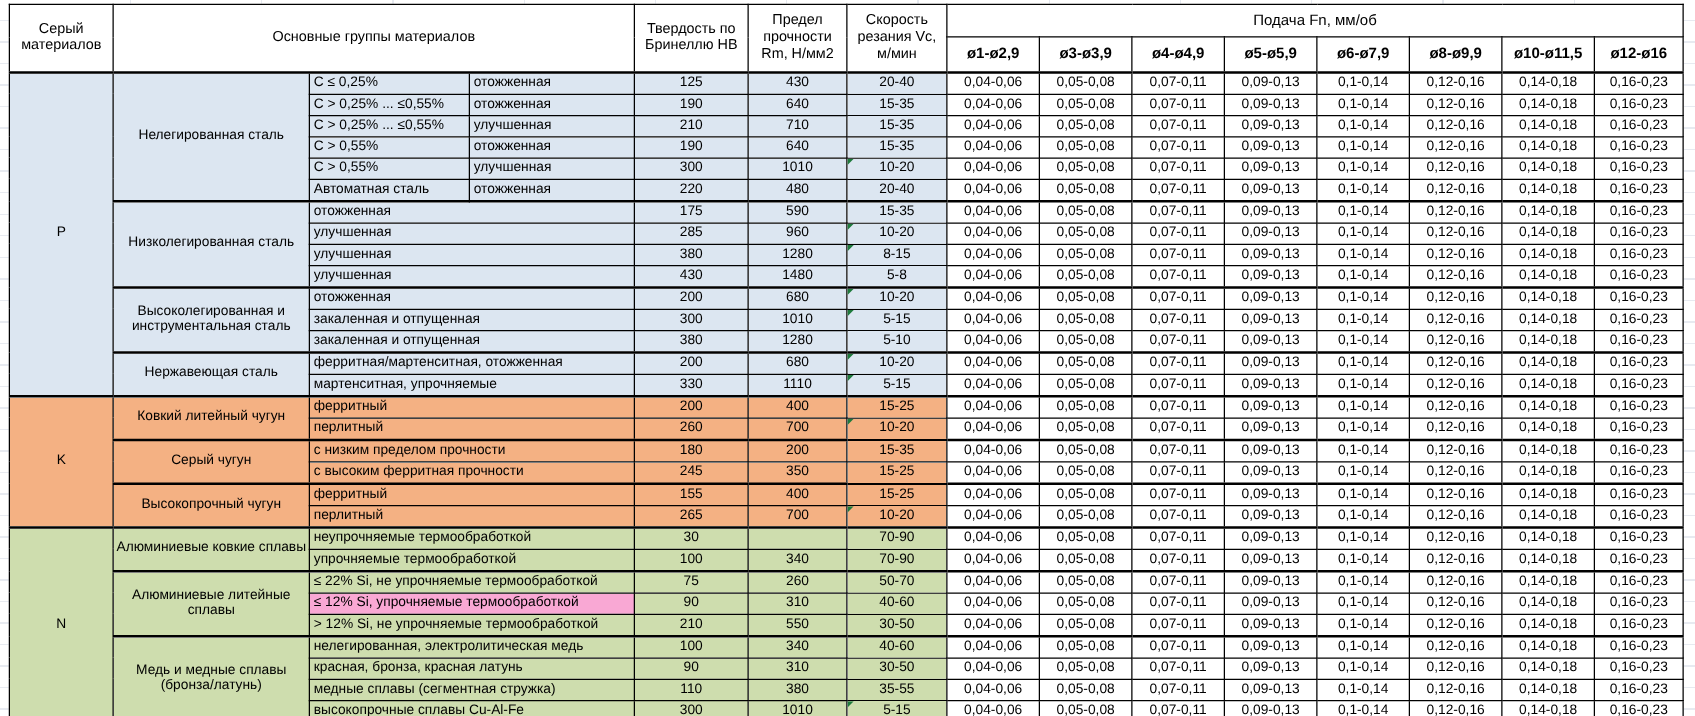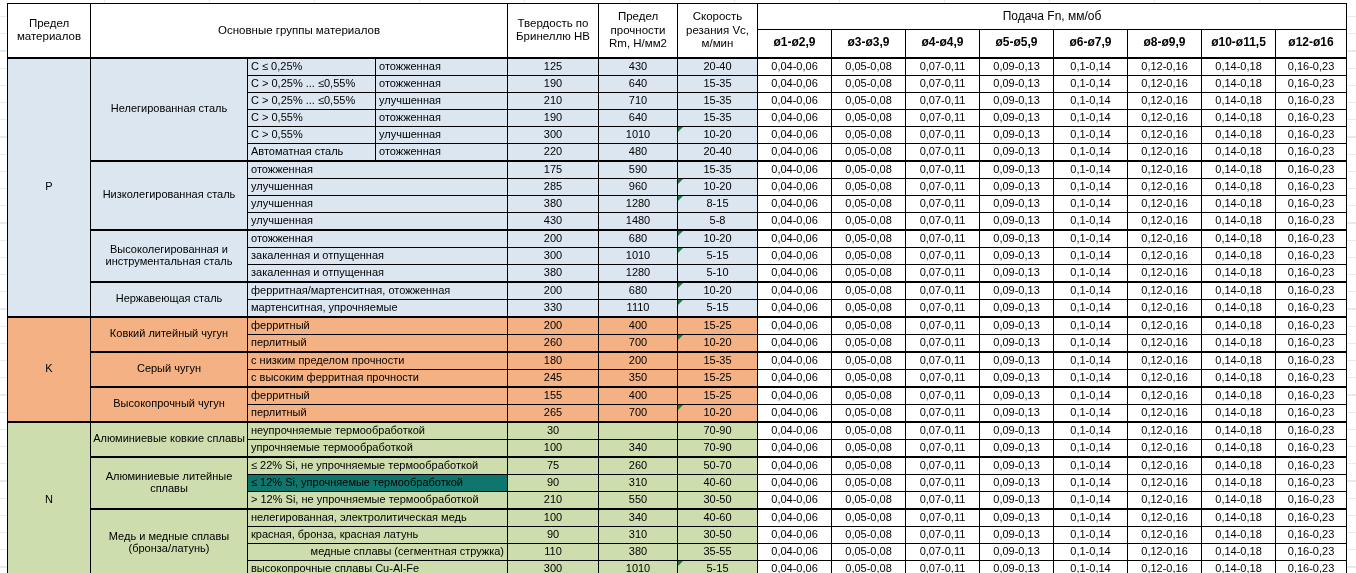--- a/index.html
+++ b/index.html
@@ -44,21 +44,21 @@
       <col style="width:74px">
       <col style="width:74px">
       <col style="width:74px">
     <col style="width:74px">
       <col style="width:74px">
       <col style="width:74px">
       <col style="width:71px">
   </colgroup>
   <thead>
     <tr class="hrow1">
-      <th rowspan="2">Предел материалов</th>
+      <th rowspan="2">Серый материалов</th>
       <th rowspan="2" colspan="3">Основные группы материалов</th>
       <th rowspan="2">Твердость по Бринеллю HB</th>
       <th rowspan="2">Предел прочности Rm, Н/мм2</th>
       <th rowspan="2">Скорость резания Vc, м/мин</th>
       <th colspan="8" class="feed-main">Подача Fn, мм/об</th>
     </tr>
     <tr class="hrow2" id="feed-cols-row">
         <th class="feed-col">ø1-ø2,9</th>
         <th class="feed-col">ø3-ø3,9</th>
         <th class="feed-col">ø4-ø4,9</th>
@@ -418,21 +418,21 @@
         <td class="c" style="background: rgb(255, 255, 255);">0,04-0,06</td>
         <td class="c" style="background: rgb(255, 255, 255);">0,05-0,08</td>
         <td class="c" style="background: rgb(255, 255, 255);">0,07-0,11</td>
         <td class="c" style="background: rgb(255, 255, 255);">0,09-0,13</td>
         <td class="c" style="background: rgb(255, 255, 255);">0,1-0,14</td>
         <td class="c" style="background: rgb(255, 255, 255);">0,12-0,16</td>
         <td class="c" style="background: rgb(255, 255, 255);">0,14-0,18</td>
         <td class="c" style="background: rgb(255, 255, 255);">0,16-0,23</td>
       </tr>
       <tr>
-        <td class="left" colspan="2" style="background: #0f766e;">≤ 12% Si, упрочняемые термообработкой</td>
+        <td class="left" colspan="2" style="background: #f9a8d4;">≤ 12% Si, упрочняемые термообработкой</td>
         <td class="c" style="background: rgb(206, 221, 174);">90</td>
         <td class="c" style="background: rgb(206, 221, 174);">310</td>
         <td class="c vc" style="background: rgb(206, 221, 174);">40-60</td>
         <td class="c" style="background: rgb(255, 255, 255);">0,04-0,06</td>
         <td class="c" style="background: rgb(255, 255, 255);">0,05-0,08</td>
         <td class="c" style="background: rgb(255, 255, 255);">0,07-0,11</td>
         <td class="c" style="background: rgb(255, 255, 255);">0,09-0,13</td>
         <td class="c" style="background: rgb(255, 255, 255);">0,1-0,14</td>
         <td class="c" style="background: rgb(255, 255, 255);">0,12-0,16</td>
         <td class="c" style="background: rgb(255, 255, 255);">0,14-0,18</td>
@@ -475,21 +475,21 @@
         <td class="c" style="background: rgb(255, 255, 255);">0,04-0,06</td>
         <td class="c" style="background: rgb(255, 255, 255);">0,05-0,08</td>
         <td class="c" style="background: rgb(255, 255, 255);">0,07-0,11</td>
         <td class="c" style="background: rgb(255, 255, 255);">0,09-0,13</td>
         <td class="c" style="background: rgb(255, 255, 255);">0,1-0,14</td>
         <td class="c" style="background: rgb(255, 255, 255);">0,12-0,16</td>
         <td class="c" style="background: rgb(255, 255, 255);">0,14-0,18</td>
         <td class="c" style="background: rgb(255, 255, 255);">0,16-0,23</td>
       </tr>
       <tr>
-        <td class="left" colspan="2" style="background: rgb(206, 221, 174); text-align: right;">медные сплавы (сегментная стружка)</td>
+        <td class="left" colspan="2" style="background: rgb(206, 221, 174);">медные сплавы (сегментная стружка)</td>
         <td class="c" style="background: rgb(206, 221, 174);">110</td>
         <td class="c" style="background: rgb(206, 221, 174);">380</td>
         <td class="c vc" style="background: rgb(206, 221, 174);">35-55</td>
         <td class="c" style="background: rgb(255, 255, 255);">0,04-0,06</td>
         <td class="c" style="background: rgb(255, 255, 255);">0,05-0,08</td>
         <td class="c" style="background: rgb(255, 255, 255);">0,07-0,11</td>
         <td class="c" style="background: rgb(255, 255, 255);">0,09-0,13</td>
         <td class="c" style="background: rgb(255, 255, 255);">0,1-0,14</td>
         <td class="c" style="background: rgb(255, 255, 255);">0,12-0,16</td>
         <td class="c" style="background: rgb(255, 255, 255);">0,14-0,18</td>

